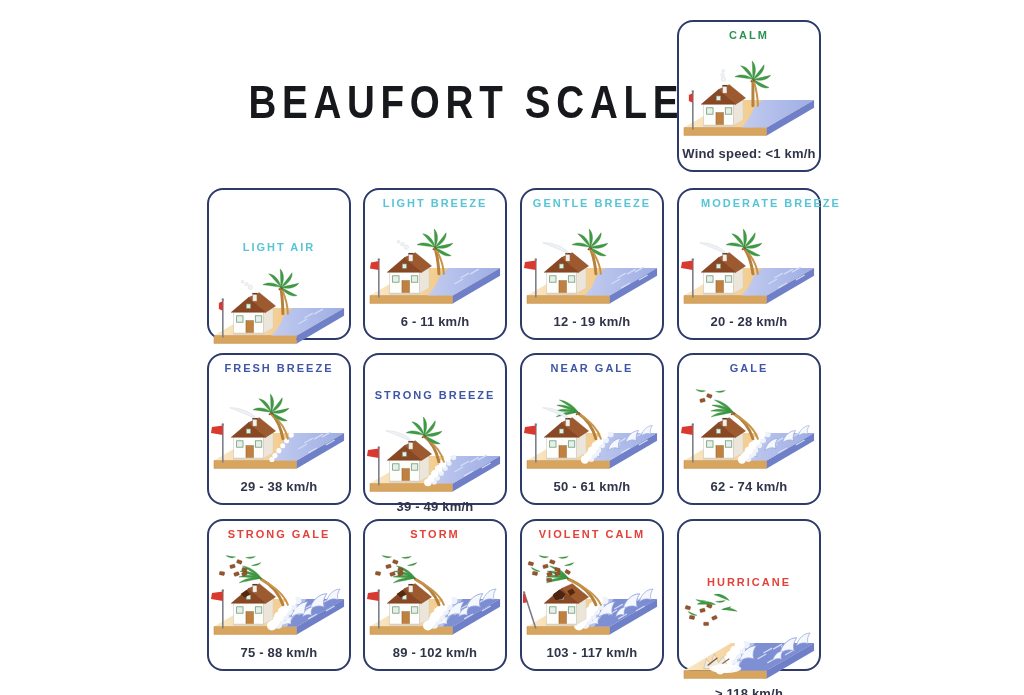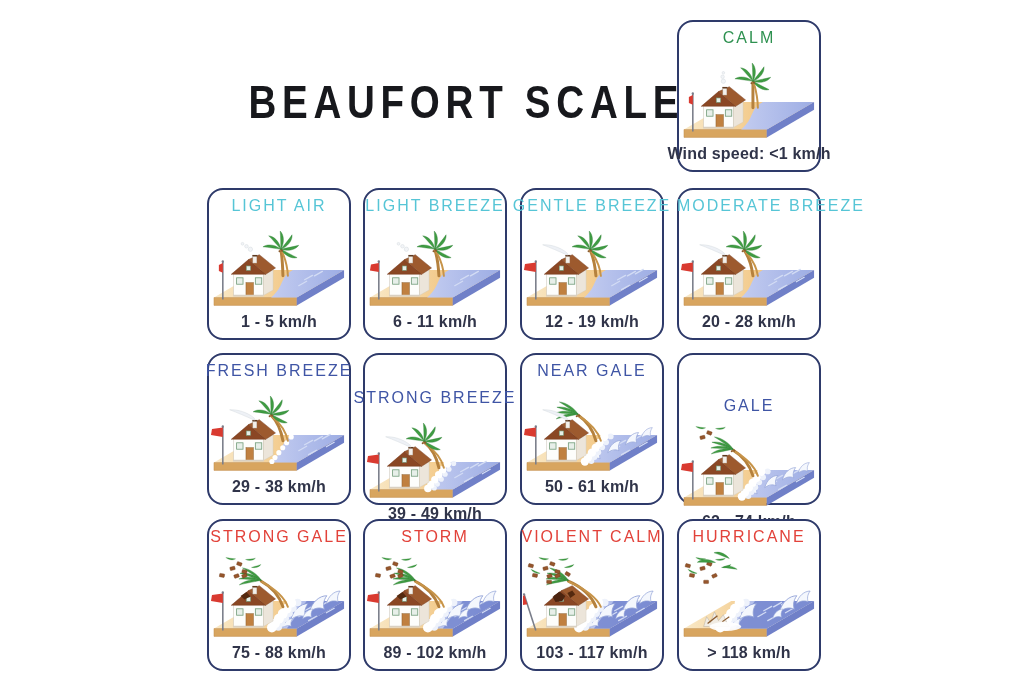--- a/index.html
+++ b/index.html
@@ -5,22 +5,22 @@
   html,body{margin:0;padding:0;background:#ffffff;}
   .page{position:relative;width:1024px;height:695px;background:#ffffff;overflow:hidden;
         font-family:"Liberation Sans",sans-serif;}
   .title{position:absolute;left:207px;top:74px;width:460px;text-align:center;
          font-size:47px;font-weight:800;color:#17181c;letter-spacing:7px;
          transform:scaleX(.82);transform-origin:center;white-space:nowrap;}
   .card{position:absolute;width:144px;height:152px;box-sizing:border-box;
         border:2.5px solid #2e3a6a;border-radius:16px;background:#ffffff;
         display:flex;flex-direction:column;align-items:center;justify-content:space-between;
         padding:7px 3px 9px;}
-  .card-title{font-size:16px;font-weight:400;letter-spacing:2px;white-space:nowrap;}
-  .card-speed{font-size:16px;font-weight:700;color:#303449;letter-spacing:.2px;white-space:nowrap;}
+  .card-title{font-size:11px;font-weight:700;letter-spacing:2px;white-space:nowrap;}
+  .card-speed{font-size:13px;font-weight:700;color:#303449;letter-spacing:.2px;white-space:nowrap;}
   .scene{width:138px;height:98px;display:flex;align-items:center;justify-content:center;}
   .scene svg{width:138px;height:98px;display:block;}
   .c0{left:677px;top:20px}
   .c1{left:207px;top:188px}.c2{left:363px;top:188px}.c3{left:520px;top:188px}.c4{left:677px;top:188px}
   .c5{left:207px;top:353px}.c6{left:363px;top:353px}.c7{left:520px;top:353px}.c8{left:677px;top:353px}
   .c9{left:207px;top:519px}.c10{left:363px;top:519px}.c11{left:520px;top:519px}.c12{left:677px;top:519px}
 </style>
 </head>
 <body>
 
@@ -70,21 +70,21 @@
           <circle cx="13" cy="45.5" r="1.2" fill="#7a7e8a"></circle>
           <polygon points="13,47 13,57 9,55 9,49" fill="#d93a30"></polygon>
           <circle cx="44" cy="33" r="2.2" fill="#f2f4f7" stroke="#d5dade" stroke-width="0.5"></circle>
           <circle cx="43.2" cy="28.5" r="1.8" fill="#f2f4f7" stroke="#d5dade" stroke-width="0.5"></circle>
           <circle cx="44" cy="24.5" r="1.3" fill="#f2f4f7" stroke="#d5dade" stroke-width="0.5"></circle>
         </svg>
       </div>
     <div class="card-speed">Wind speed: &lt;1 km/h</div>
   </div>
   <div class="card c1">
-    <div class="card-title" style="color: rgb(86, 197, 214);">LIGHT AIR</div>
+    <div class="card-title" style="color: rgb(86, 197, 214); margin-top: 44px;">LIGHT AIR</div>
     <div class="scene">
         <svg viewBox="0 0 140 96" xmlns="http://www.w3.org/2000/svg">
           <defs>
             <linearGradient id="sand1" x1="0" y1="0" x2="1" y2="0">
               <stop offset="0" stop-color="#f9e9c8"></stop>
               <stop offset="1" stop-color="#eeb159"></stop>
             </linearGradient>
             <linearGradient id="water1" x1="0" y1="0" x2="1" y2="0">
               <stop offset="0" stop-color="#c3ccf0"></stop>
               <stop offset="1" stop-color="#9dade4"></stop>
@@ -471,21 +471,21 @@
           <rect x="23.5" y="79.2" width="31" height="1.8" fill="#d9d0c2"></rect>
           <line x1="13" y1="46" x2="13" y2="84" stroke="#7a7e8a" stroke-width="1.6"></line>
           <circle cx="13" cy="45.5" r="1.2" fill="#7a7e8a"></circle>
           <polygon points="13,46.5 13,56 1,54 2,48" fill="#d93a30"></polygon>
           <path d="M45,37 C38,31 28,28 20,28.5 C28,31.5 36,35 45,39 Z" fill="#eef1f6" stroke="#d5dade" stroke-width="0.5"></path>
         </svg>
       </div>
     <div class="card-speed">50 - 61 km/h</div>
   </div>
   <div class="card c8">
-    <div class="card-title" style="color: rgb(63, 85, 165); margin-top: 35px;">GALE</div>
+    <div class="card-title" style="color: rgb(63, 85, 165);">GALE</div>
     <div class="scene">
         <svg viewBox="0 0 140 96" xmlns="http://www.w3.org/2000/svg">
           <defs>
             <linearGradient id="sand8" x1="0" y1="0" x2="1" y2="0">
               <stop offset="0" stop-color="#f9e9c8"></stop>
               <stop offset="1" stop-color="#eeb159"></stop>
             </linearGradient>
             <linearGradient id="water8" x1="0" y1="0" x2="1" y2="0">
               <stop offset="0" stop-color="#c3ccf0"></stop>
               <stop offset="1" stop-color="#9dade4"></stop>
@@ -778,21 +778,21 @@
           <rect transform="rotate(0 24 33)" x="24" y="33" width="5" height="3.4" rx="0.5" fill="#96562c" stroke="#6e3a17" stroke-width="0.4"></rect>
           <path transform="translate(36,12) rotate(160) scale(0.55)" d="M0,0 C-5,-5 -13,-7 -18,-4 C-12,-3 -5,-1 0,0 Z" fill="#3f9c42" stroke="#2e7d36" stroke-width="0.35"></path>
           <path transform="translate(16,10) rotate(175) scale(0.55)" d="M0,0 C-5,-5 -13,-7 -18,-4 C-12,-3 -5,-1 0,0 Z" fill="#3f9c42" stroke="#2e7d36" stroke-width="0.35"></path>
           <path transform="translate(42,20) rotate(150) scale(0.55)" d="M0,0 C-5,-5 -13,-7 -18,-4 C-12,-3 -5,-1 0,0 Z" fill="#3f9c42" stroke="#2e7d36" stroke-width="0.35"></path>
           <path transform="translate(8,22) rotate(190) scale(0.55)" d="M0,0 C-5,-5 -13,-7 -18,-4 C-12,-3 -5,-1 0,0 Z" fill="#3f9c42" stroke="#2e7d36" stroke-width="0.35"></path>
         </svg>
       </div>
     <div class="card-speed">103 - 117 km/h</div>
   </div>
   <div class="card c12">
-    <div class="card-title" style="color: rgb(226, 66, 58);">HURRICANE</div>
+    <div class="card-title" style="color: rgb(226, 66, 58); margin-top: 48px;">HURRICANE</div>
     <div class="scene">
         <svg viewBox="0 0 140 96" xmlns="http://www.w3.org/2000/svg">
           <defs>
             <linearGradient id="sand12" x1="0" y1="0" x2="1" y2="0">
               <stop offset="0" stop-color="#f9e9c8"></stop>
               <stop offset="1" stop-color="#eeb159"></stop>
             </linearGradient>
             <linearGradient id="water12" x1="0" y1="0" x2="1" y2="0">
               <stop offset="0" stop-color="#c3ccf0"></stop>
               <stop offset="1" stop-color="#9dade4"></stop>

